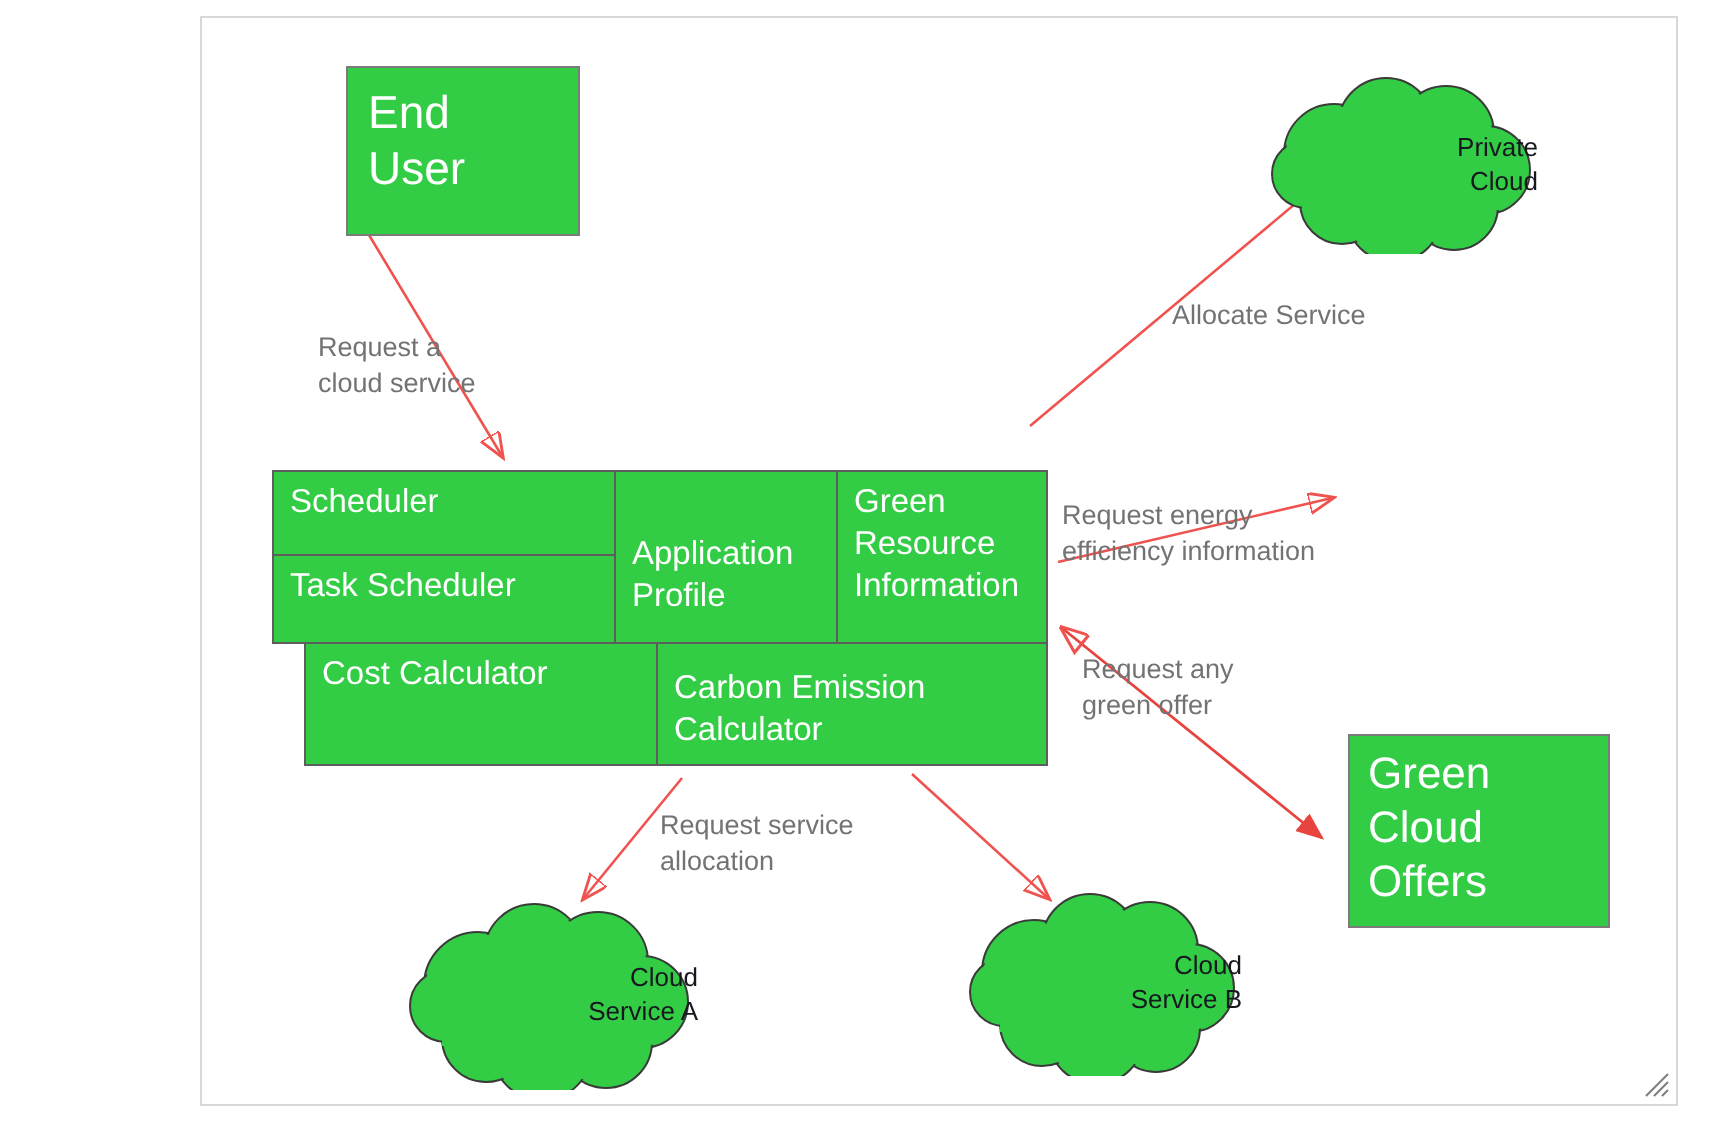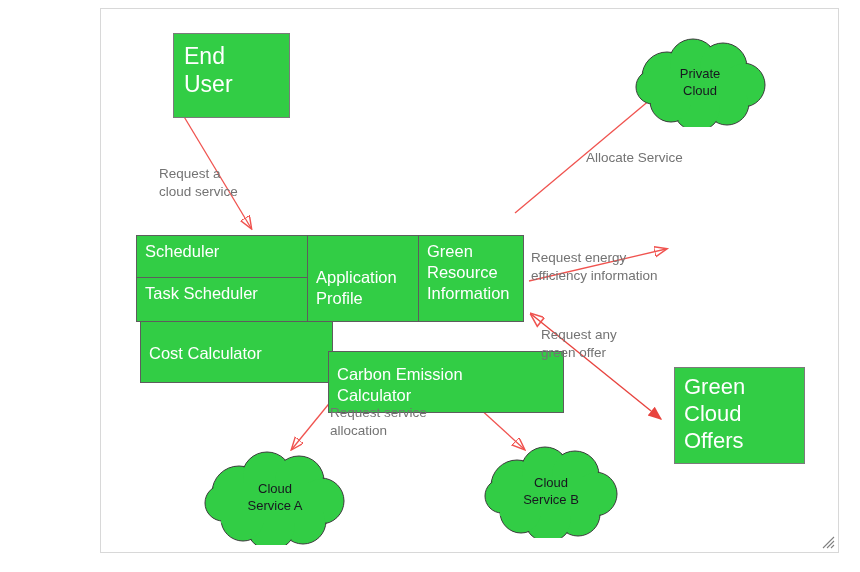--- a/index.html
+++ b/index.html
@@ -80,32 +80,32 @@
     color:#ffffff;
     font-size:16.5px;
     line-height:1.28;
     white-space:pre-line;
     padding:5px 0 0 8px;
   }
   #cell-scheduler      {left:0;   top:0;  width:172px; height:43px;}
   #cell-task-scheduler {left:0;   top:42px;width:172px; height:45px;}
   #cell-app-profile    {left:171px;top:0; width:112px; height:87px; padding-top:31px;}
   #cell-green-res      {left:282px;top:0; width:106px; height:87px; padding-top:5px;}
-  #cell-cost-calc      {left:4px;   top:86px;width:193px; height:62px; padding-top:21px;}
-  #cell-carbon-calc    {left:192px;top:86px;width:236px; height:62px; padding-top:12px;margin-top:30px;}
+  #cell-cost-calc      {left:16px;   top:86px;width:193px; height:62px; padding-top:5px;}
+  #cell-carbon-calc    {left:192px;top:86px;width:196px; height:62px; padding-top:12px;}
 
   
   .cloud{
     position:absolute;
   }
   .cloud svg{display:block;}
   .cloud-label{
     position:absolute;
     left:0; width:100%;
-    text-align:center;
+    text-align:right;
     color:#17171f;
     font-size:13px;
     line-height:1.3;
     white-space:pre-line;
     pointer-events:none;
   }
   #cloud-private      {left:530px; top:28px;  width:138px; height:90px;}
   #cloud-private .cloud-label{top:29px;}
   #cloud-service-a    {left:100px; top:440px; width:148px; height:96px;}
   #cloud-service-a .cloud-label{top:32px;}

